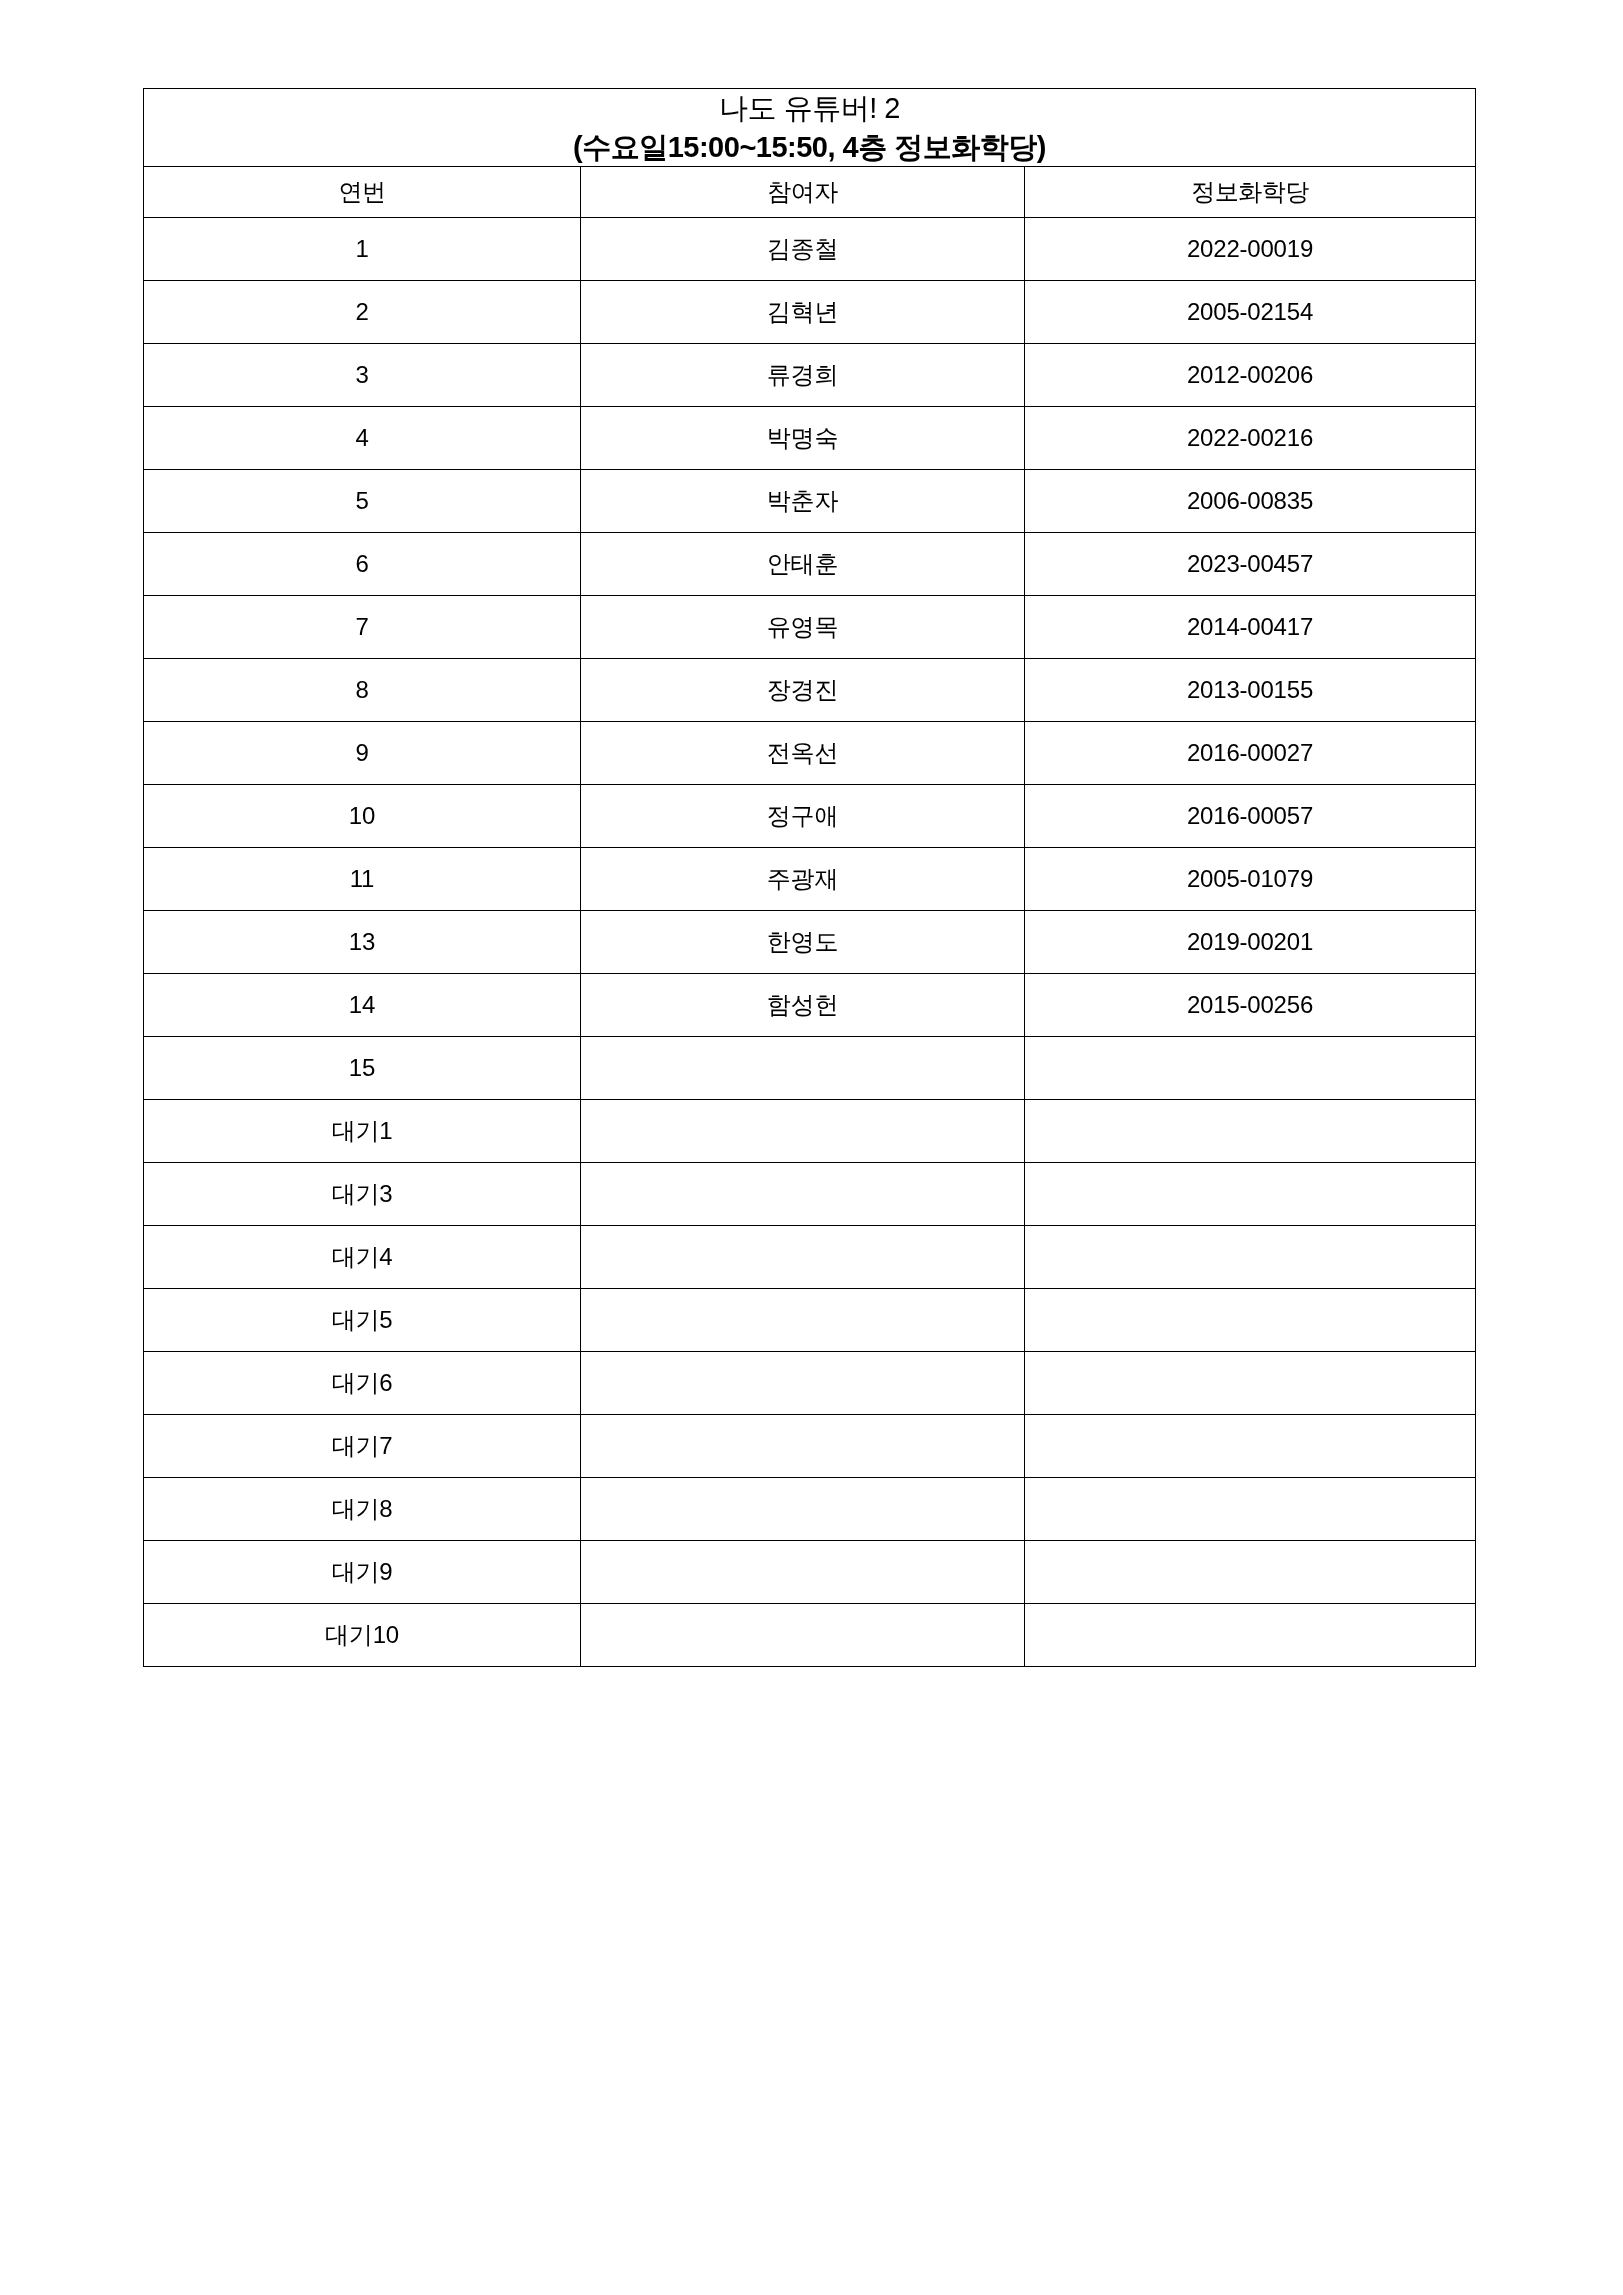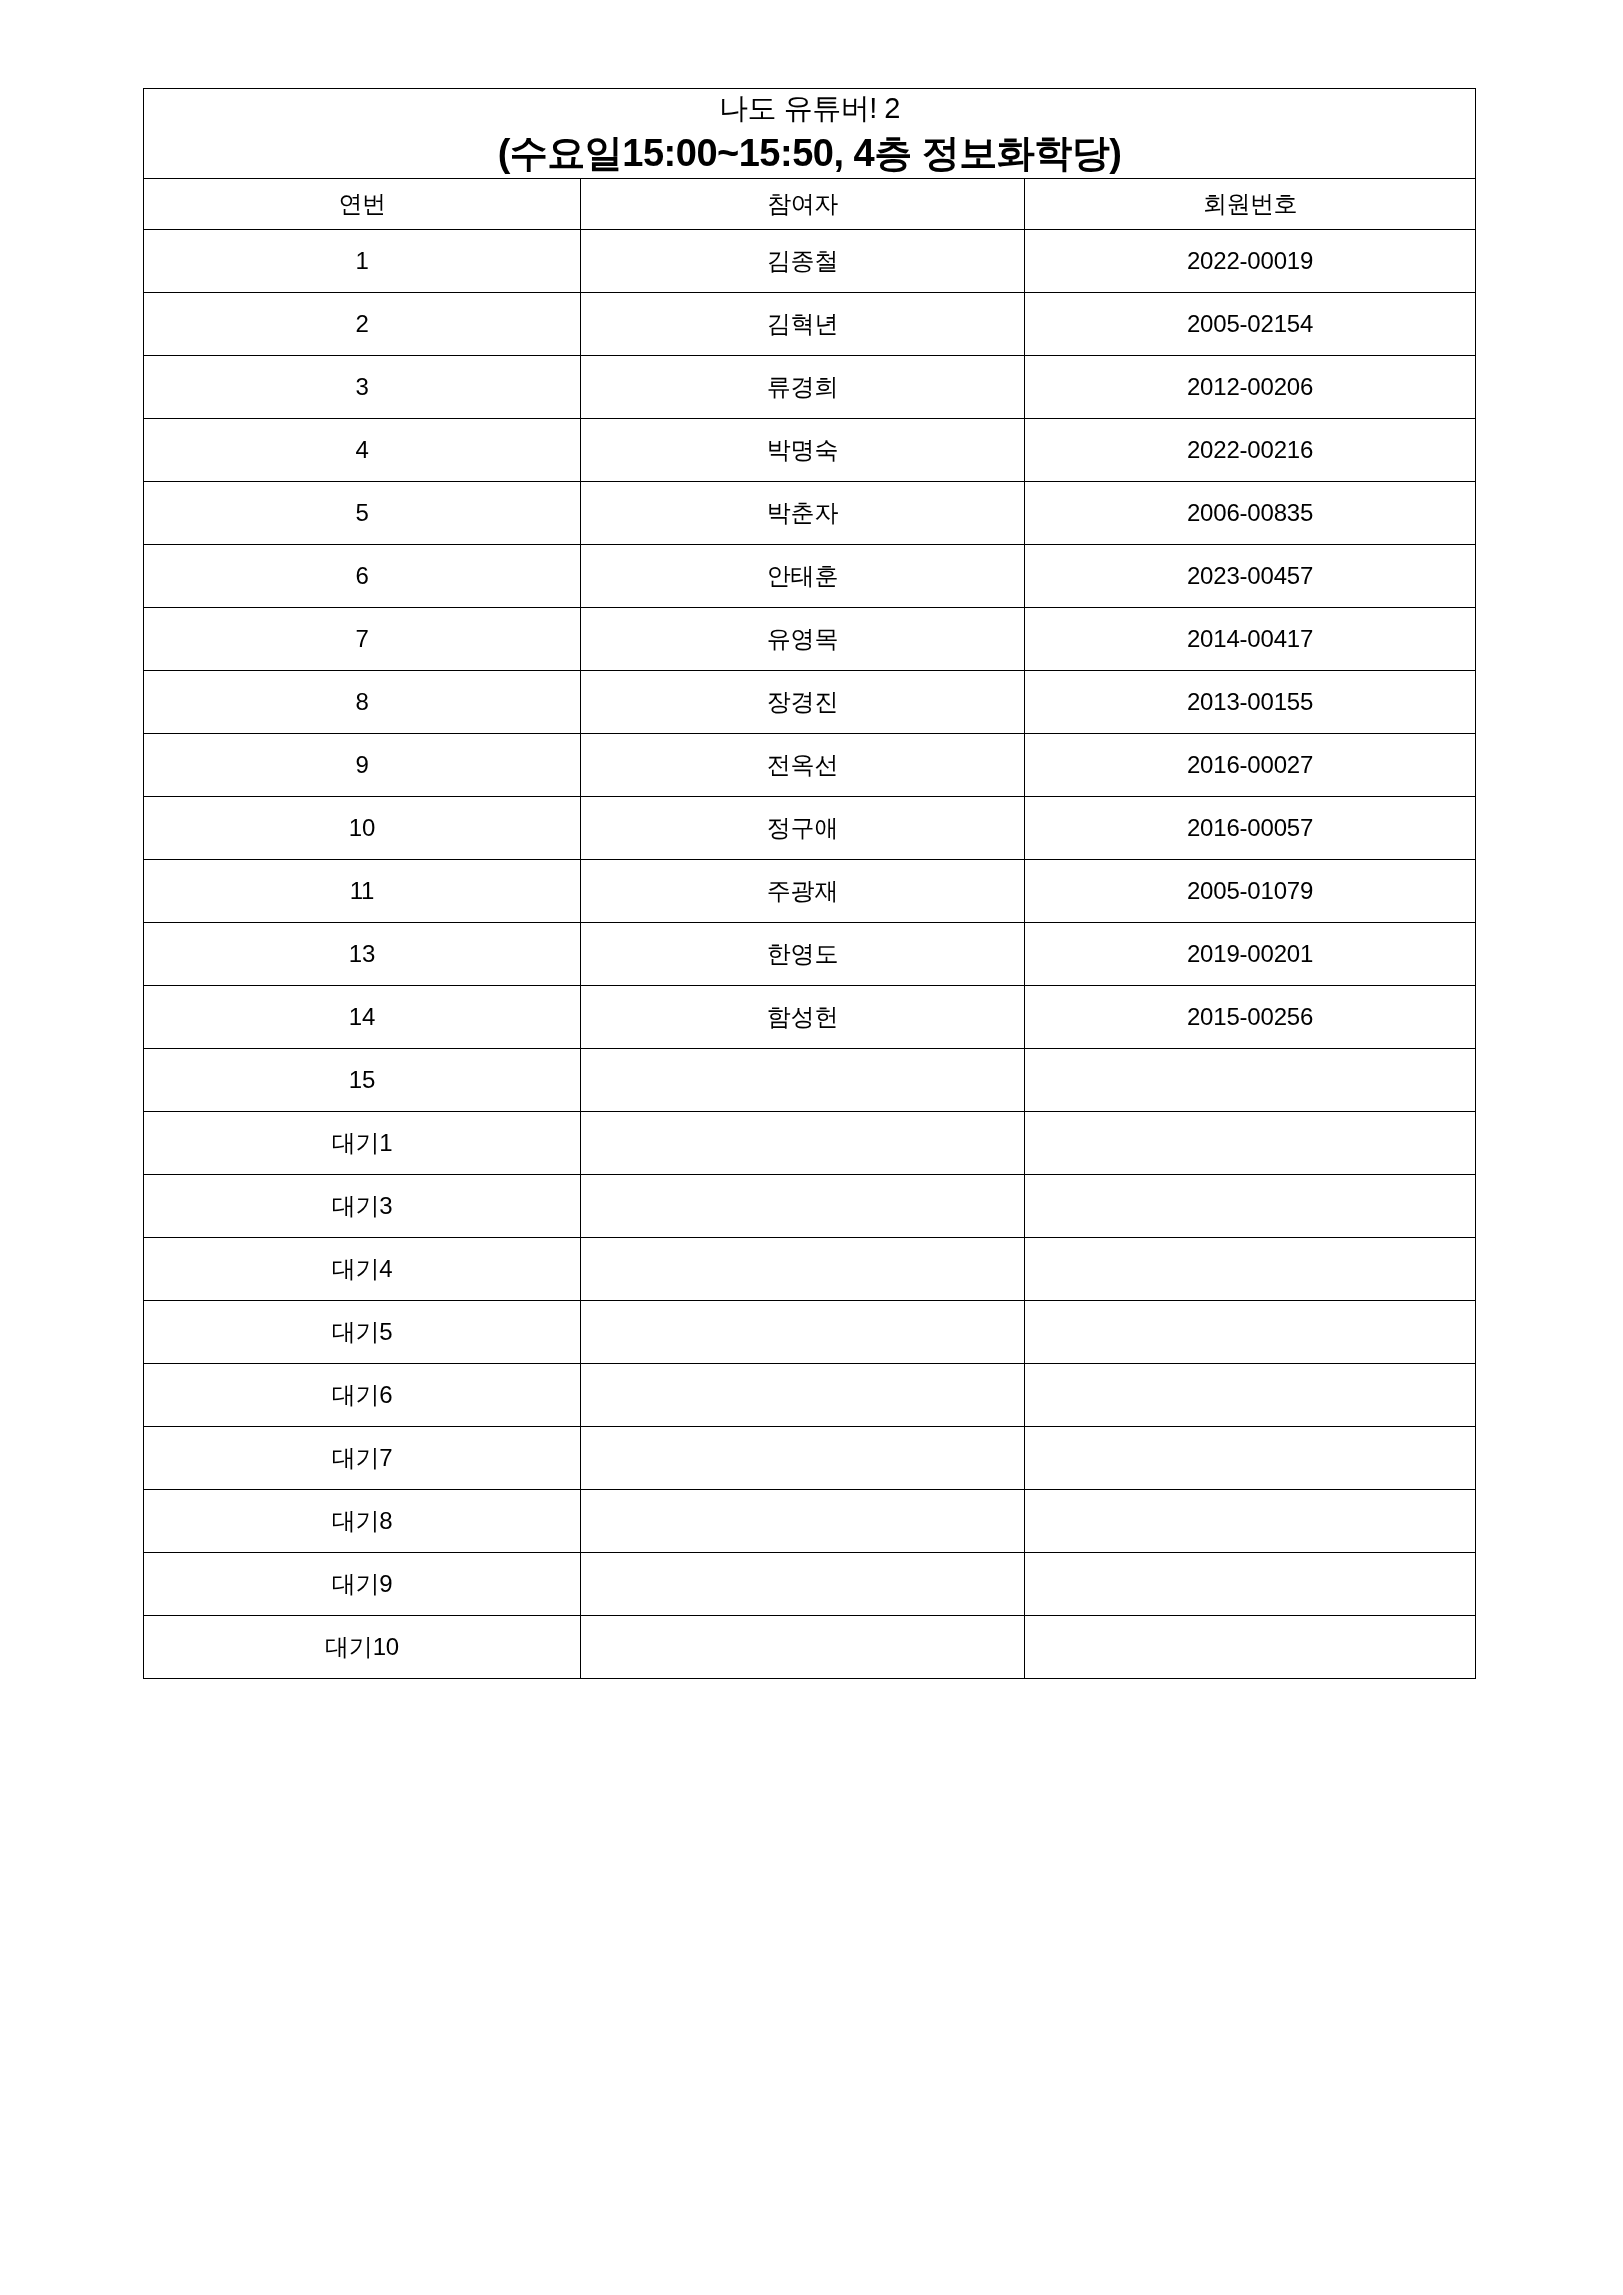--- a/index.html
+++ b/index.html
@@ -41,21 +41,21 @@
     padding: 12px 9.3px 14px 9.3px;
     line-height: 1.33;
   }
   .title-line1 {
     font-size: 29px;
     font-weight: normal;
     letter-spacing: -0.5px;
     white-space: nowrap;
   }
   .title-line2 {
-    font-size: 38px;
+    font-size: 29px;
     font-weight: bold;
     letter-spacing: -0.5px;
     white-space: nowrap;
   }
   .head-cell {
     height: 50px;
     font-size: 24px;
     font-weight: normal;
     letter-spacing: -0.5px;
   }
@@ -80,21 +80,21 @@
     <tbody>
       <tr>
         <td class="title-cell" colspan="3">
           <div class="title-line1">나도 유튜버! 2</div>
           <div class="title-line2">(수요일15:00~15:50, 4층 정보화학당)</div>
         </td>
       </tr>
       <tr>
         <td class="head-cell">연번</td>
         <td class="head-cell">참여자</td>
-        <td class="head-cell">회원번호</td>
+        <td class="head-cell">정보화학당</td>
       </tr>
 
       <tr>
         <td class="body-cell">1</td>
         <td class="body-cell">김종철</td>
         <td class="body-cell">2022-00019</td>
       </tr>
       <tr>
         <td class="body-cell">2</td>
         <td class="body-cell">김혁년</td>

